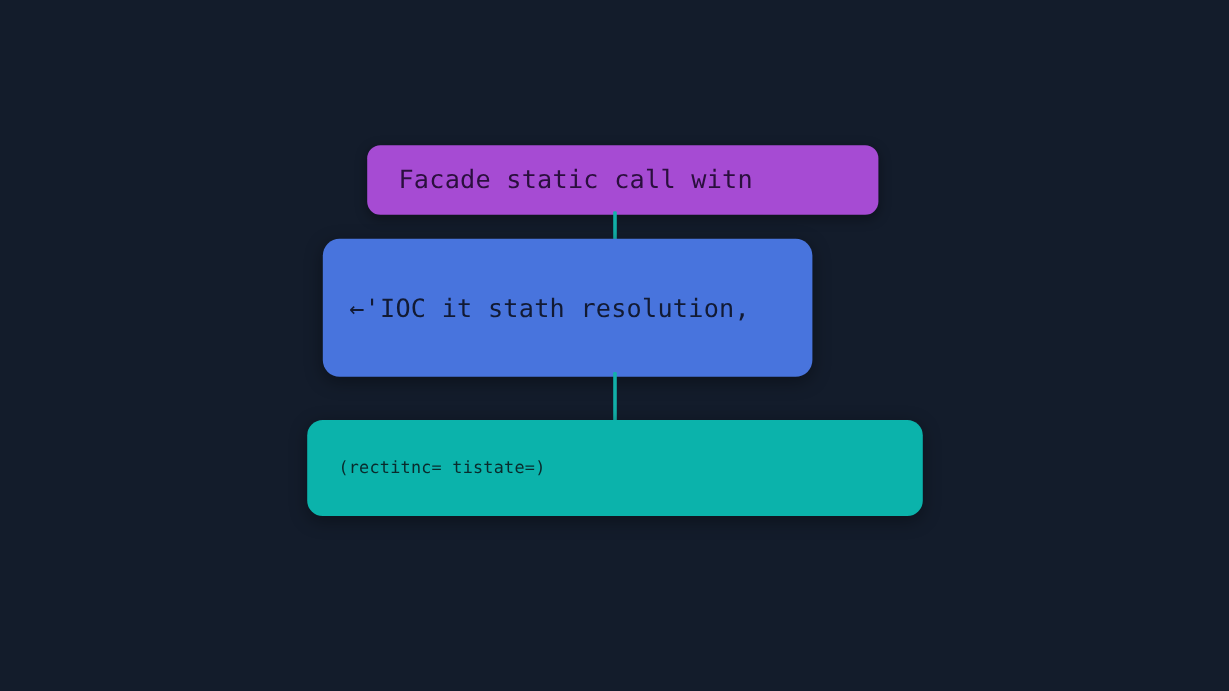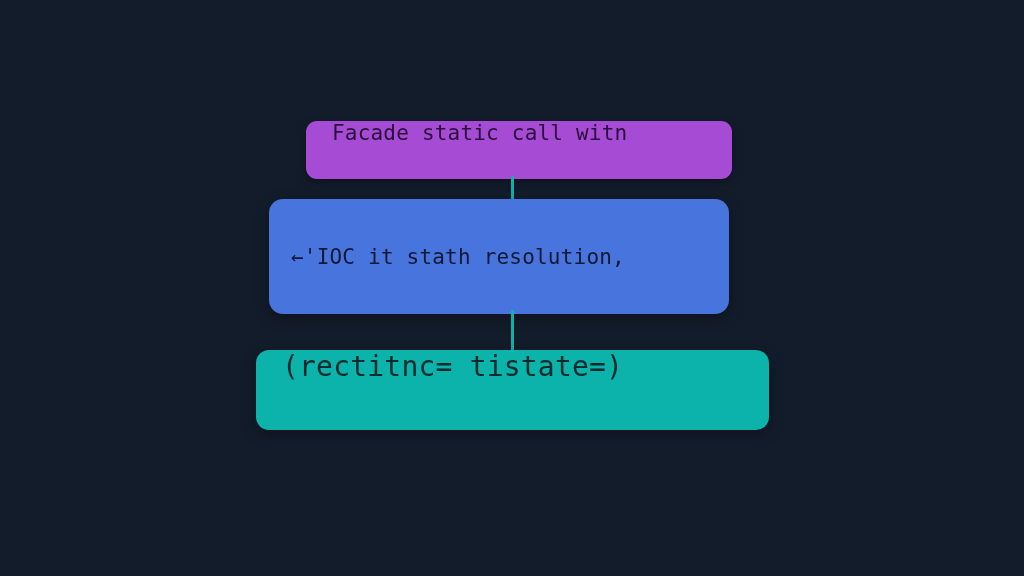--- a/index.html
+++ b/index.html
@@ -39,21 +39,21 @@
     height: 43px;
   }
 
   
   .node {
     position: absolute;
     box-sizing: border-box;
     border-radius: 12px;
     display: flex;
     flex-direction: column;
-    justify-content: flex-start;
+    justify-content: center;
   }
 
   #node-facade {
     left: 306px;
     top: 121px;
     width: 426px;
     height: 58px;
     background: #a64bd3;
     border-radius: 11px;
     box-shadow: 0 3px 10px rgba(0,0,0,0.35);
@@ -62,21 +62,21 @@
   #node-facade .line {
     color: #2a0f3d;
     font-size: 21px;
     letter-spacing: 0.2px;
     white-space: pre;
   }
 
   #node-ioc {
     left: 269px;
     top: 199px;
-    width: 460px;
+    width: 408px;
     height: 115px;
     background: #4874dd;
     border-radius: 14px;
     box-shadow: 0 4px 14px rgba(0,0,0,0.35);
     padding: 0 22px;
     justify-content: center;
     gap: 24px;
   }
   #node-ioc .line {
     color: #121a33;
@@ -90,21 +90,21 @@
     top: 350px;
     width: 513px;
     height: 80px;
     background: #0bb3ab;
     border-radius: 13px;
     box-shadow: 0 4px 14px rgba(0,0,0,0.35);
     padding: 0 26px;
   }
   #node-instance .line {
     color: #0a2a2c;
-    font-size: 28px;
+    font-size: 14px;
     letter-spacing: 0.2px;
     white-space: pre;
   }
 </style>
 </head>
 <body>
 
 <div id="canvas">
 
   <div class="node" id="node-facade">

